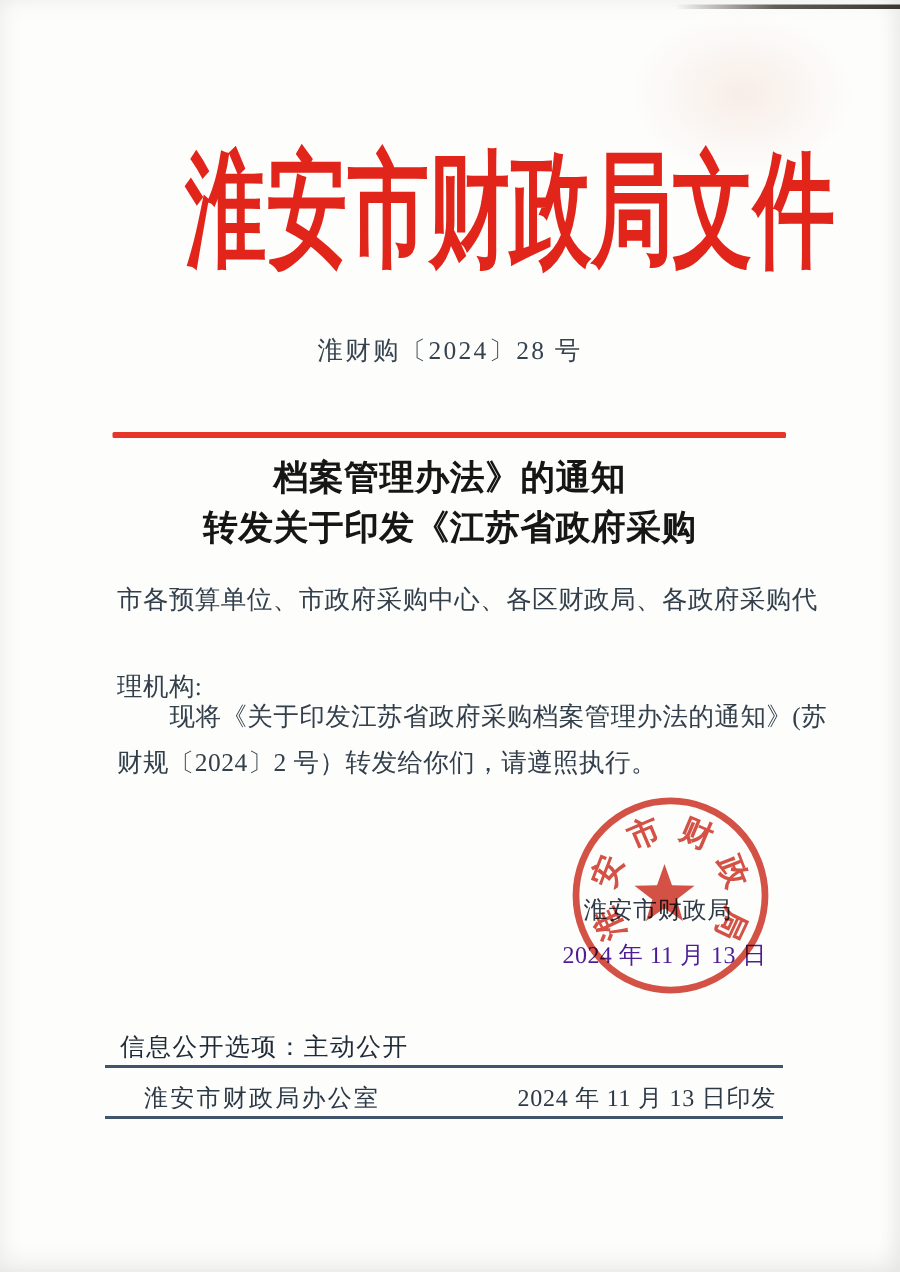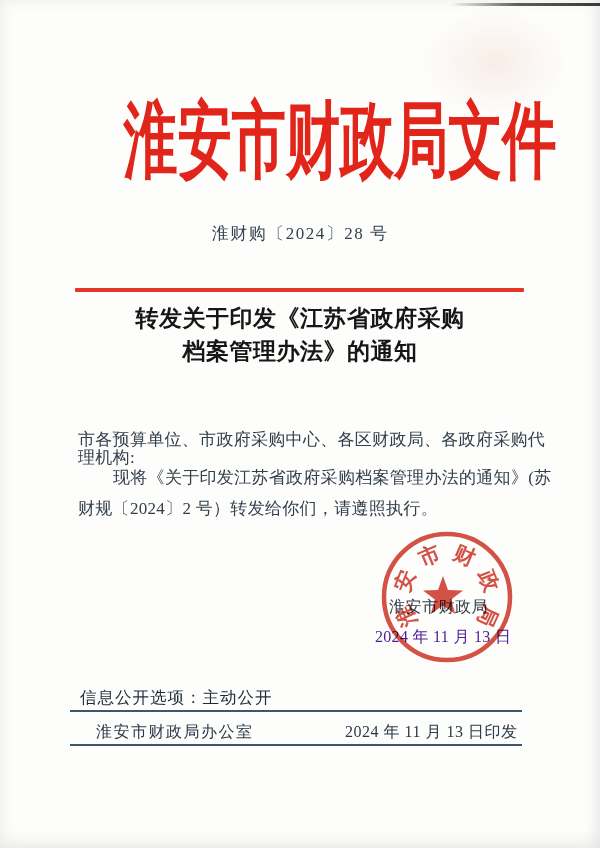--- a/index.html
+++ b/index.html
@@ -42,21 +42,21 @@
   }
   .doc-title{
     position:absolute;top:302px;left:0;right:0;text-align:center;
     font-size:23px;font-weight:700;line-height:33px;color:#161616;
     letter-spacing:0.5px;
   }
   .body-line{
     position:absolute;left:78px;font-size:17px;letter-spacing:0.3px;
     white-space:nowrap;color:#33404c;
   }
-  #bl1{top:428px;}
+  #bl1{top:388px;}
   #bl2{top:446px;}
   #bl3{top:466px;left:113px;}
   #bl4{top:497px;}
   .sig-org{
     position:absolute;left:389px;top:597px;font-size:16px;letter-spacing:0.5px;color:#2e3b47;
   }
   .sig-date{
     position:absolute;left:375px;top:627px;font-size:16px;letter-spacing:0.3px;color:#4c1d95;
   }
   .seal{
@@ -95,22 +95,22 @@
 
   <div class="letterhead">
     <span class="stretch">淮安市财政局文件</span>
   </div>
 
   <div class="doc-no">淮财购〔2024〕28 号</div>
 
   <div class="red-rule"></div>
 
   <div class="doc-title">
+    <div>档案管理办法》的通知</div>
     <div>转发关于印发《江苏省政府采购</div>
-    <div>档案管理办法》的通知</div>
   </div>
 
   <div class="body-line" id="bl1">市各预算单位、市政府采购中心、各区财政局、各政府采购代</div>
   <div class="body-line" id="bl2">理机构:</div>
   <div class="body-line" id="bl3">现将《关于印发江苏省政府采购档案管理办法的通知》(苏</div>
   <div class="body-line" id="bl4">财规〔2024〕2 号）转发给你们，请遵照执行。</div>
 
   <div class="sig-org">淮安市财政局</div>
   <div class="sig-date">2024 年 11 月 13 日</div>
 

